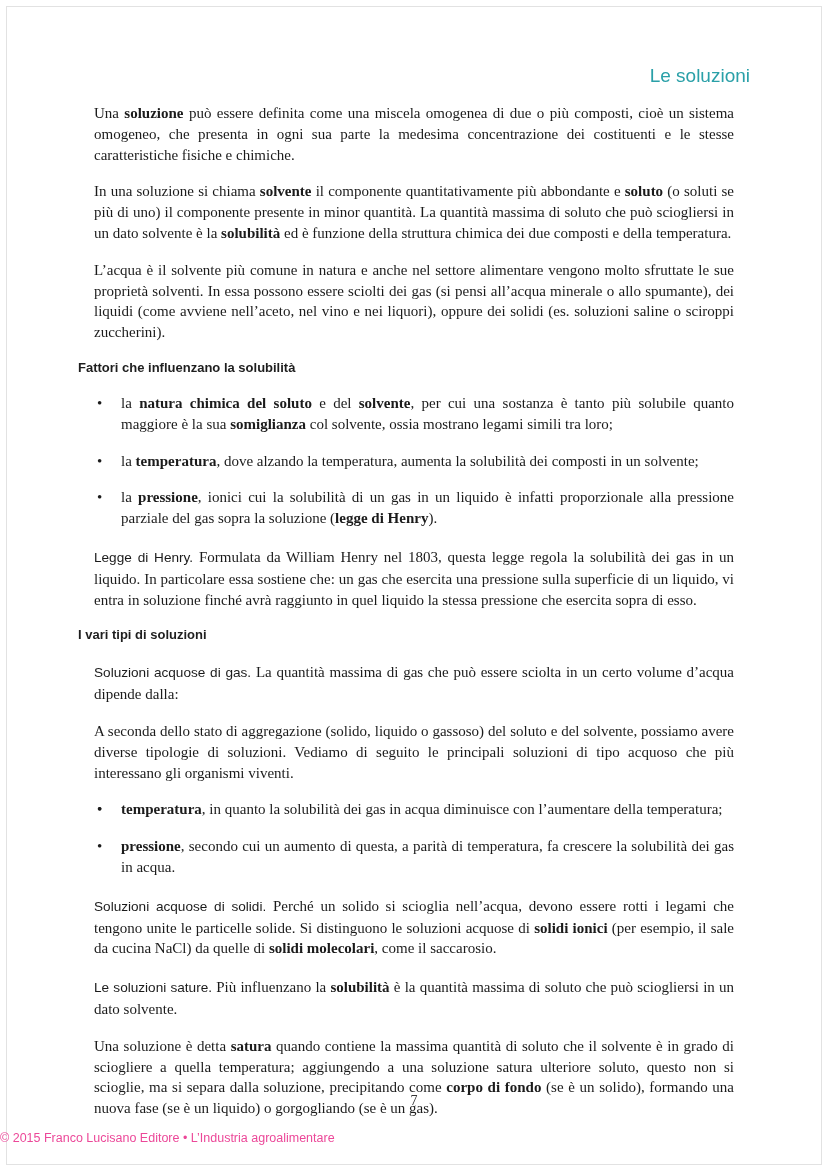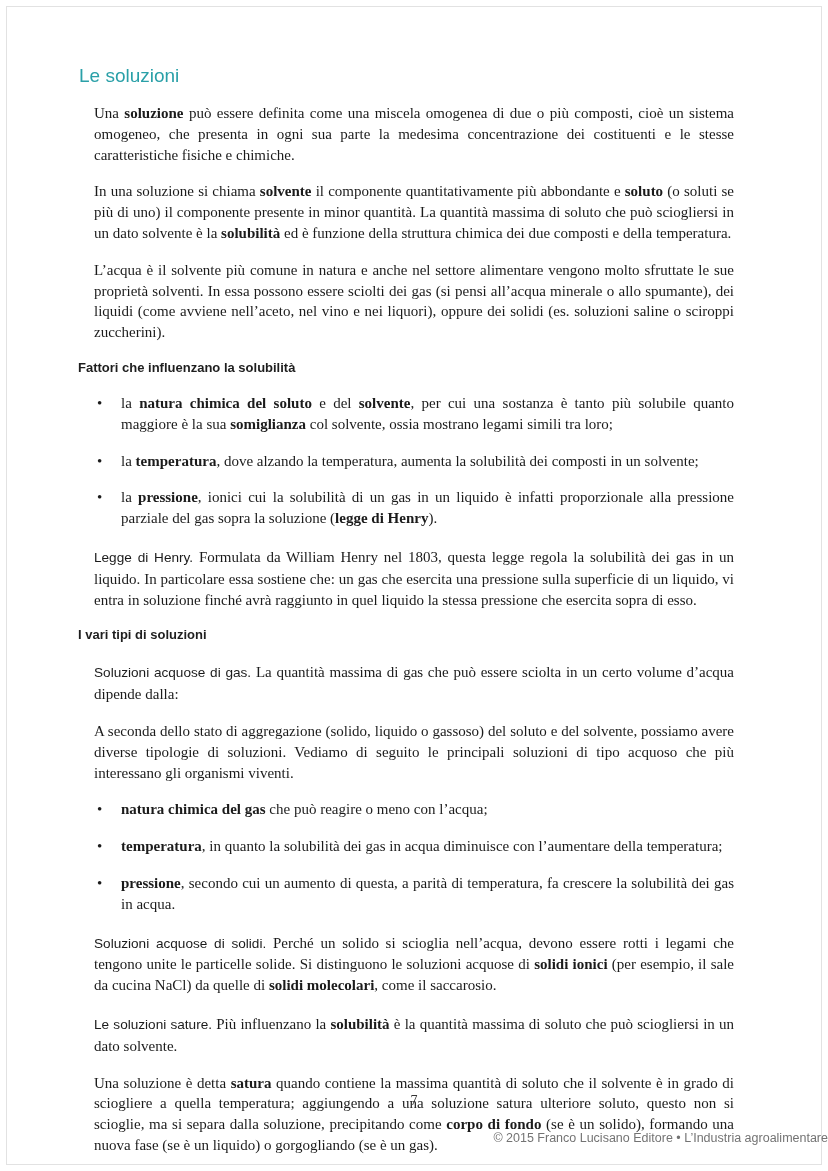--- a/index.html
+++ b/index.html
@@ -22,21 +22,22 @@
   .content {
     position: absolute;
     left: 78px; right: 78px; top: 64px;
   }
   .title {
     font-family: "Liberation Sans", sans-serif;
     font-weight: 400;
     font-size: 19px;
     line-height: 23px;
     color: var(--accent);
-    margin: 0 0 14px 1px;
+    margin: 0 0 14px 12px;
+    text-align: right;
   }
   .body {
     font-size: 15px;
     line-height: 20.8px;
     text-align: justify;
     margin: 16px;
   }
   .b { font-weight: bold; }
   .lead {
     font-family: Liberation Sans, sans-serif;
@@ -66,24 +67,24 @@
     position: absolute;
     bottom: 62px; left: 0; right: 0;
     text-align: center;
     font-family: "Liberation Serif", serif;
     font-size: 14px;
     color: #333333;
   }
   .copyright {
     position: absolute;
     bottom: 26px; left: 0; right: 0;
-    text-align: right;
+    text-align: left;
     font-family: "Liberation Sans", sans-serif;
     font-size: 12.5px;
-    color: #737373;
+    color: #ec4899;
   }
 </style>
 </head>
 <body>
 
 <div class="sheet">
   <div class="page-frame"></div>
 
   <div class="content">
     <h1 class="title">Le soluzioni</h1>
@@ -112,21 +113,20 @@
     <p class="body spaced"><span class="lead">Legge di Henry.</span><span> Formulata da William Henry nel 1803, questa legge regola la solubilità dei gas in un liquido. In particolare essa sostiene che: un gas che esercita una pressione sulla superficie di un liquido, vi entra in soluzione finché avrà raggiunto in quel liquido la stessa pressione che esercita sopra di esso.</span></p>
 
     <h2 class="heading">I vari tipi di soluzioni</h2>
     <p class="body spaced"><span class="lead">Soluzioni acquose di gas.</span><span> La quantità massima di gas che può essere sciolta in un certo volume d’acqua dipende dalla:</span></p>
 
     <p class="body"><span>A seconda dello stato di aggregazione (solido, liquido o gassoso) del soluto e del solvente, possiamo avere diverse tipologie di soluzioni. Vediamo di seguito le principali soluzioni di tipo acquoso che più interessano gli organismi viventi.</span></p>
 
     <ul class="bullets">
       <li class="body">
         <span class="marker">•</span>
-        <span><span class="b">natura chimica del gas</span><span> che può reagire o meno con l’acqua;</span></span>
       </li>
       <li class="body">
         <span class="marker">•</span>
         <span><span class="b">temperatura</span><span>, in quanto la solubilità dei gas in acqua diminuisce con l’aumentare della temperatura;</span></span>
       </li>
       <li class="body">
         <span class="marker">•</span>
         <span><span class="b">pressione</span><span>, secondo cui un aumento di questa, a parità di temperatura, fa crescere la solubilità dei gas in acqua.</span></span>
       </li>
     </ul>

